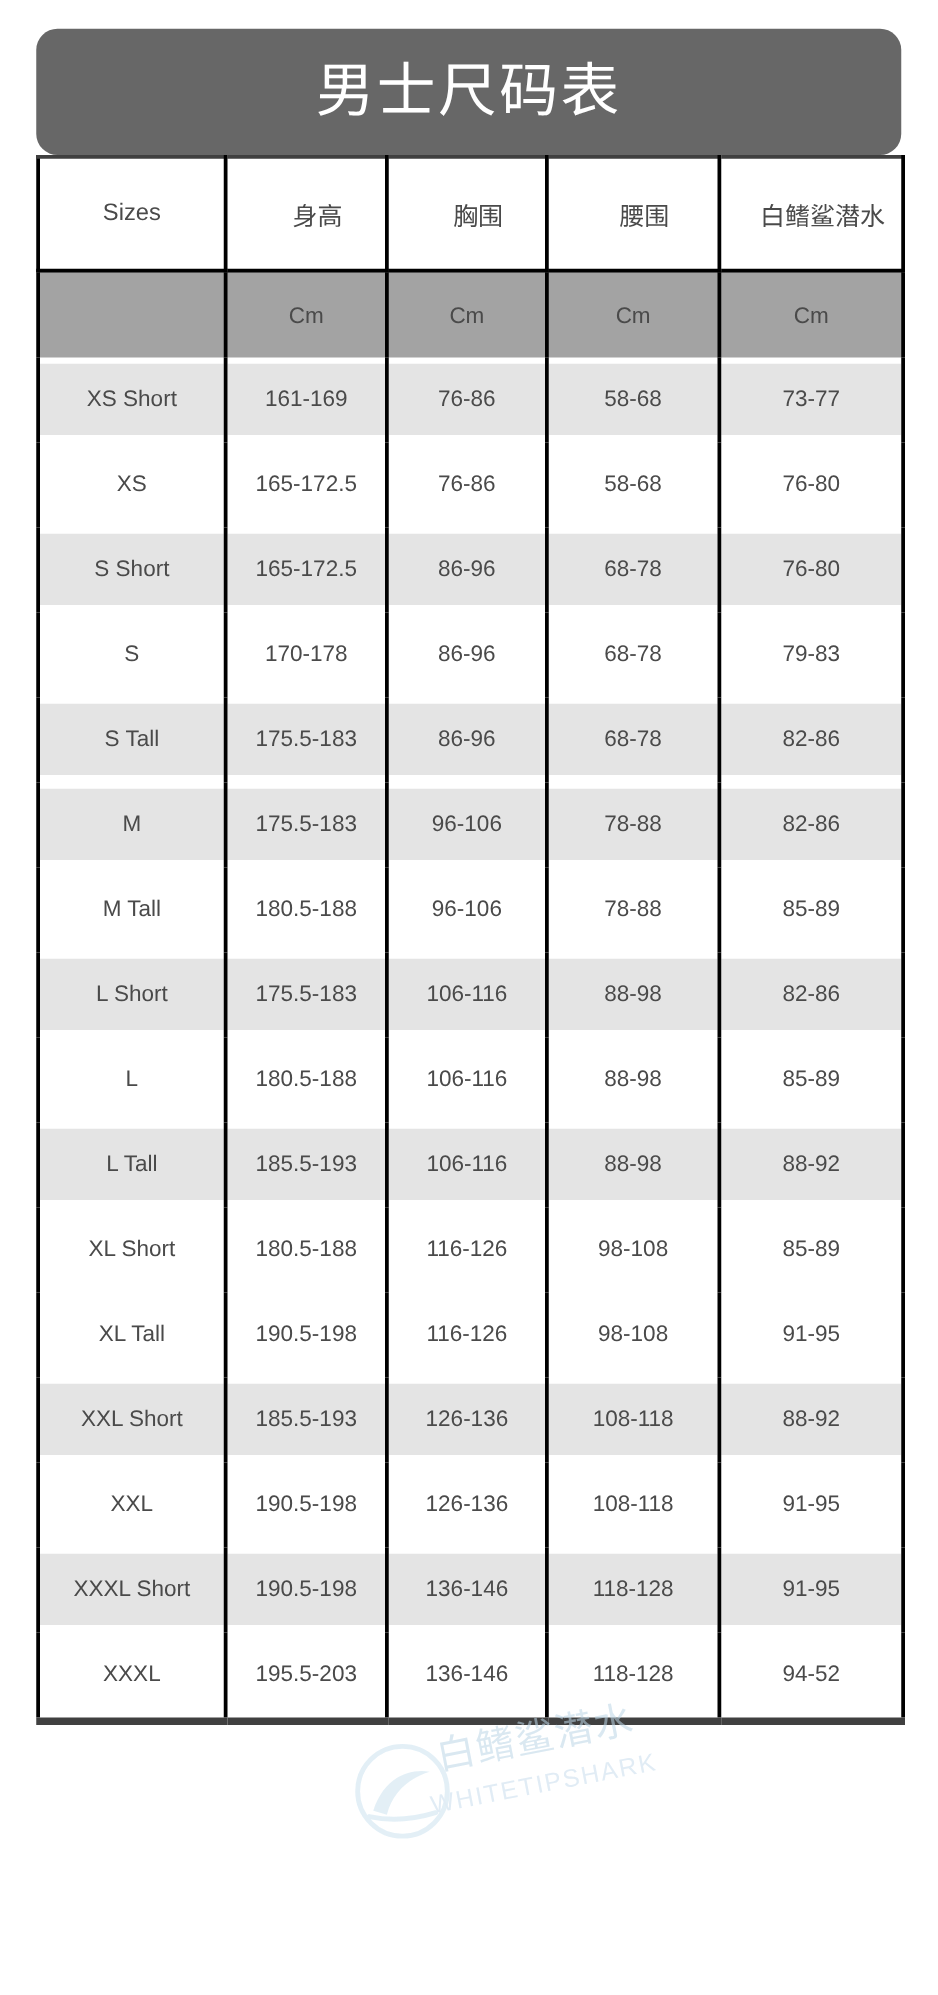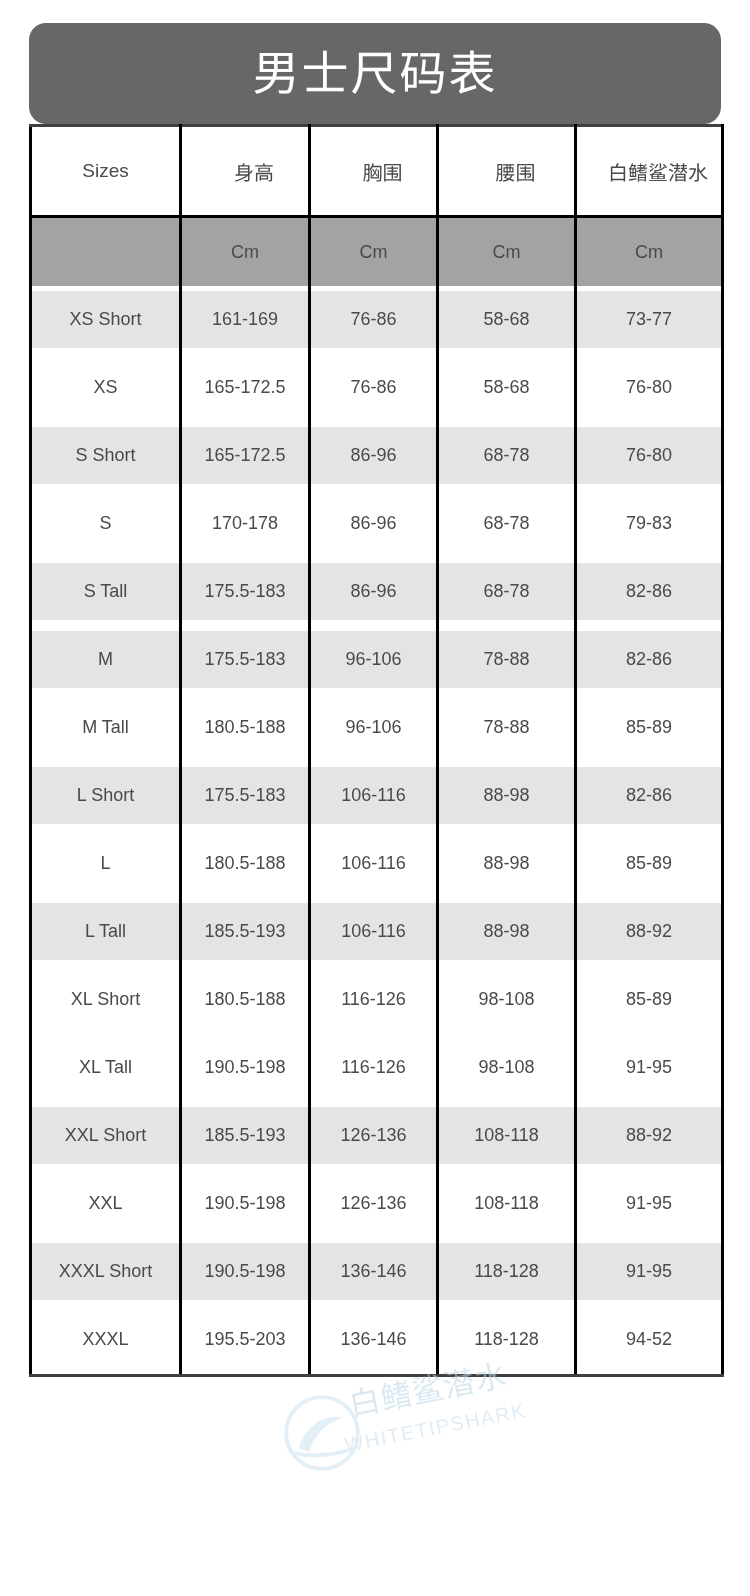--- a/index.html
+++ b/index.html
@@ -94,21 +94,21 @@
     display: flex;
     align-items: center;
     justify-content: center;
     height: 57px;
     margin: 5px 0 6px 0;
   }
   tr.data-row.shaded .cellbox {
     background: #e4e4e4;
   }
   tr.last-row td {
-    border-bottom: 3px solid #404040;
+    border-bottom: 6px solid #404040;
   }
 
   
   .watermark {
     position: absolute;
     left: 283px;
     top: 1372px;
     width: 250px;
     height: 120px;
     pointer-events: none;

